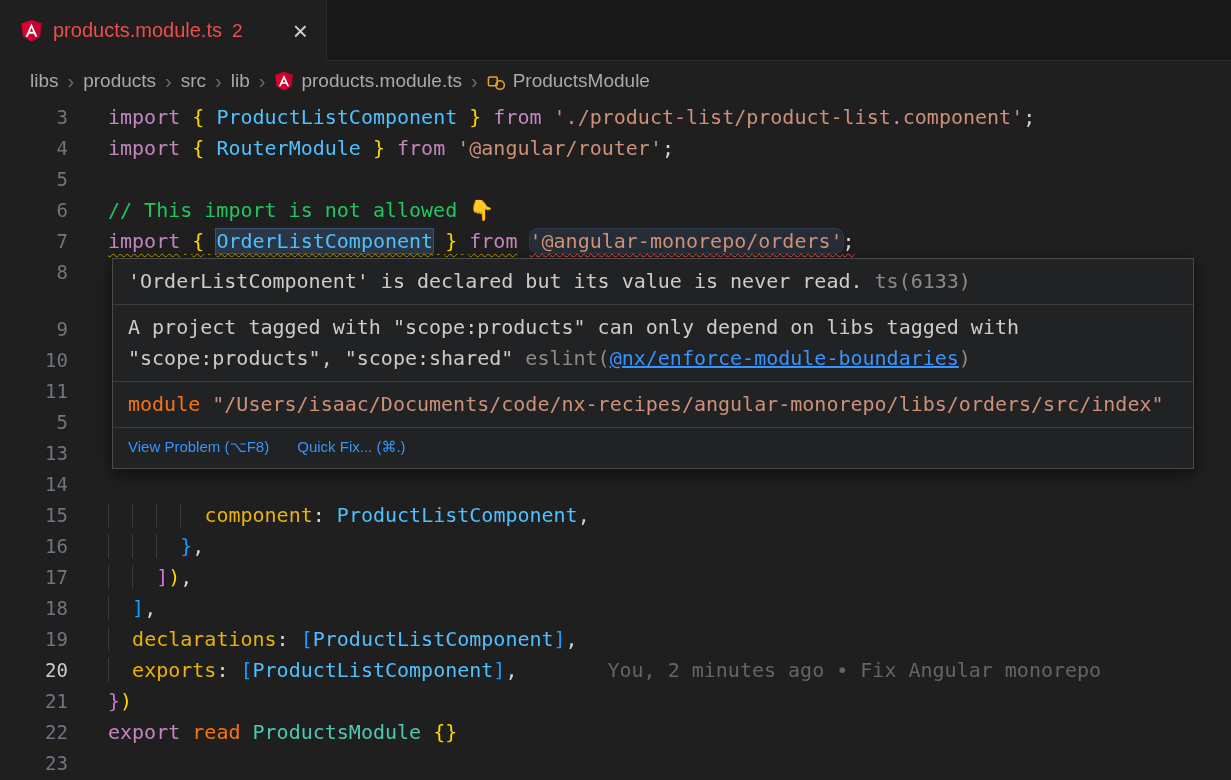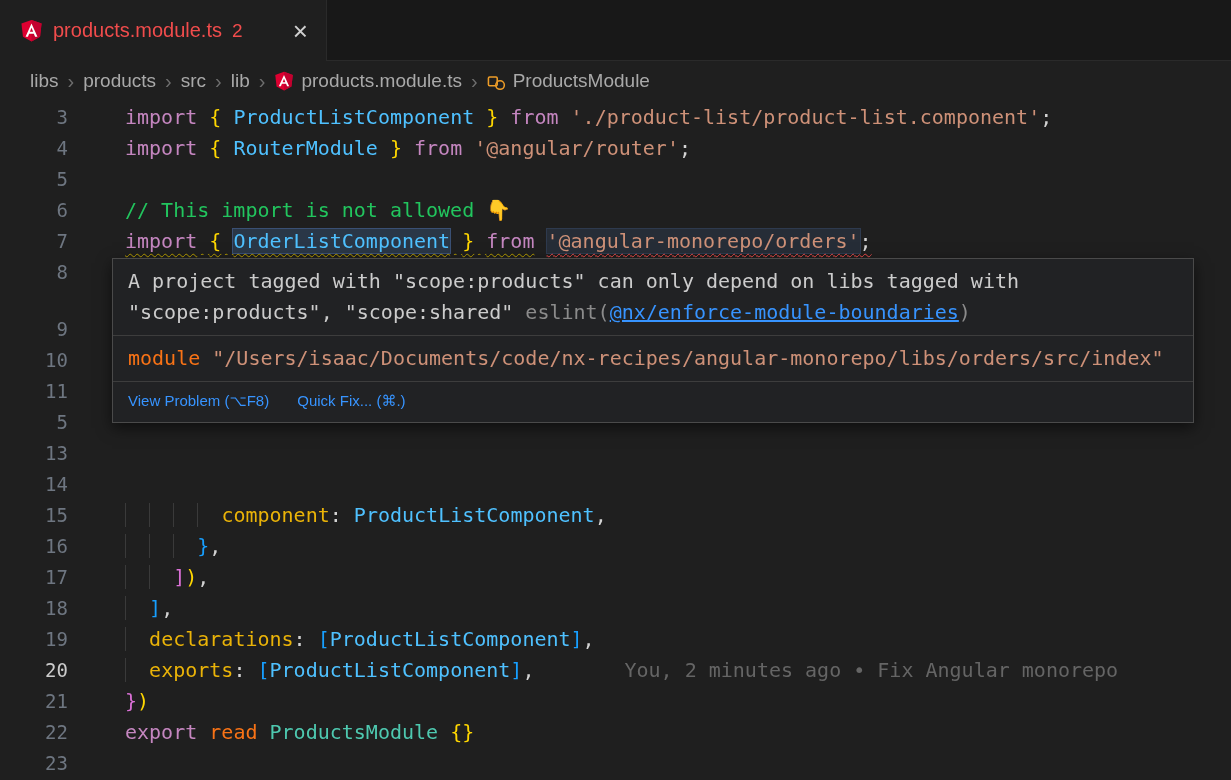--- a/index.html
+++ b/index.html
@@ -24,40 +24,40 @@
   }
   .crumb { display:inline-flex; align-items:center; gap:7px; cursor:pointer; }
   .crumb-sep { color:#6e6e6e; font-size:20px; }
   .crumb-icon { display:inline-flex; align-items:center; }
   
   .editor { position:relative; height:679px; padding-top:1px; }
   .row { display:flex; height:31px; line-height:31px;
          font-family:"DejaVu Sans Mono", monospace; font-size:20px; }
   .num { width:68px; flex:none; text-align:right; color:#6e7681; font-size:19px; }
   .num.active { color:#cccccc; }
-  .code { margin-left:57px; white-space:pre; color:#d4d4d4; }
+  .code { margin-left:40px; white-space:pre; color:#d4d4d4; }
   .gap { height:26px; }
   .tok { }
   .kw  { color:#c586c0; }
   .kw2 { color:#f97316; }
   .type{ color:#4fc1ff; }
   .cls { color:#4ec9b0; }
   .str { color:#ce9178; }
   .com { color:#22c55e; }
   .prop{ color:#eab308; }
   .p   { color:#d4d4d4; }
   .b1  { color:#ffd700; }
   .b2  { color:#da70d6; }
   .b3  { color:#179fff; }
   .emoji { color:#fbbf24; }
   .guide { box-shadow: inset 1px 0 0 #3a3a3a; }
   .sq-warn { text-decoration:underline wavy #b8a000; text-decoration-thickness:1px;
              text-underline-offset:5px; text-decoration-skip-ink:none; }
   .sq-red  { text-decoration:underline wavy #f14c4c; text-decoration-thickness:1px;
-             text-underline-offset:5px; text-decoration-skip-ink:none; }
+             text-underline-offset:5px; text-decoration-skip-ink:none;border-radius:8px; }
   .box  { background:rgba(56,84,120,.45); outline:1px solid rgba(90,140,220,.45); }
   .box2 { background:rgba(56,84,120,.28); outline:1px solid rgba(90,140,220,.25); }
   .blame { color:#656565; margin-left:90px; }
   
   .popup {
     position:absolute; left:112px; top:157px; width:1082px; z-index:5;
     background:#212224; border:1px solid #4a4a4a; box-shadow:0 5px 14px rgba(0,0,0,.55);
     font-family:"DejaVu Sans Mono", monospace; font-size:20px; color:#cccccc;
   }
   .popup-row { padding:7px 15px; line-height:31px; border-bottom:1px solid #3d3d3d; }
@@ -211,20 +211,23 @@
           <div class="code"><span class="tok kw">export</span><span class="tok "> </span><span class="tok kw2">read</span><span class="tok "> </span><span class="tok cls">ProductsModule</span><span class="tok "> </span><span class="tok b1">{}</span></div>
         </div>
         <div class="row">
           <div class="num">23</div>
           <div class="code"></div>
         </div>
       </div>
 
     <div class="popup">
       <div class="popup-row">
+        <span>'OrderListComponent' is declared but its value is never read.</span><span class="dim"> ts(6133)</span>
+      </div>
+      <div class="popup-row">
         <span>A project tagged with "scope:products" can only depend on libs tagged with "scope:products", "scope:shared" </span><span class="dim">eslint(</span><a class="rule-link">@nx/enforce-module-boundaries</a><span class="dim">)</span>
       </div>
       <div class="popup-row">
         <span class="kw2">module</span><span class="str"> "/Users/isaac/Documents/code/nx-recipes/angular-monorepo/libs/orders/src/index"</span>
       </div>
       <div class="popup-footer">
         <a class="action-link">View Problem (⌥F8)</a>
         <a class="action-link">Quick Fix... (⌘.)</a>
       </div>
     </div>

